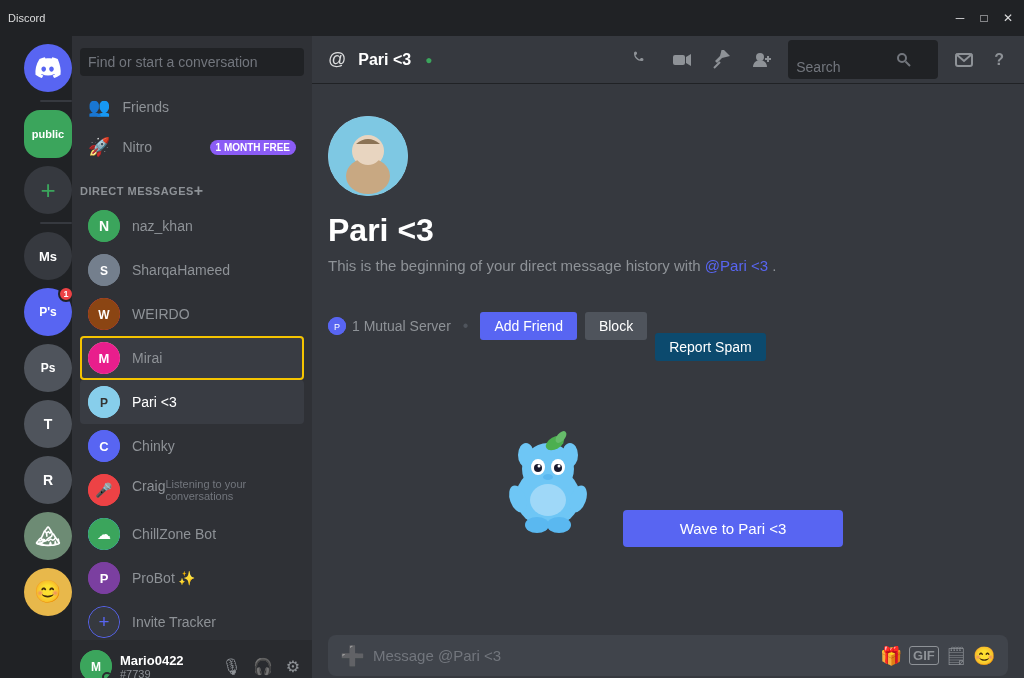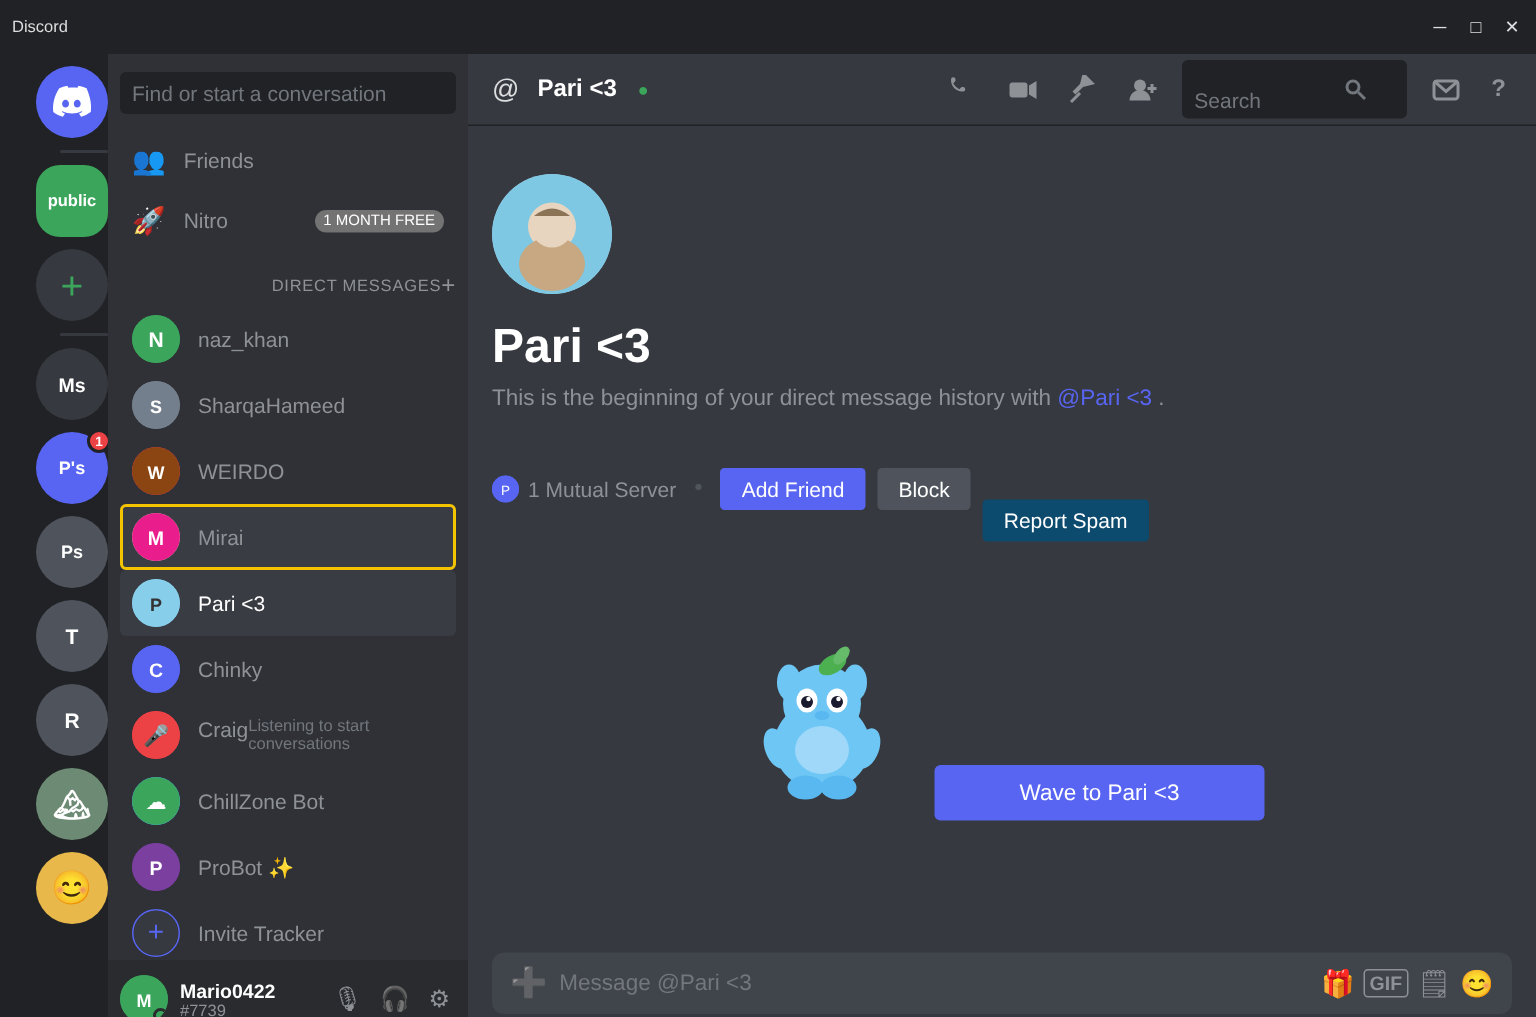--- a/index.html
+++ b/index.html
@@ -101,25 +101,25 @@
       border-radius: 4px;
       cursor: pointer;
       color: #8e9297;
       font-size: 14px;
     }
     .dm-nav-icon { font-size: 18px; }
 
     .dm-section-header {
       display: flex;
       align-items: center;
-      justify-content: flex-end;
+      justify-content: flex-start;
       padding: 16px 8px 4px 8px;
       color: #8e9297;
       font-size: 11px;
-      font-weight: 400;
+      font-weight: 700;
       text-transform: uppercase;
       letter-spacing: 0.5px;
     }
     .dm-section-add { cursor: pointer; font-size: 16px; }
 
     .dm-list { flex: 1; overflow-y: auto; padding: 0 8px; }
     .dm-item {
       display: flex;
       align-items: center;
       gap: 12px;
@@ -142,26 +142,26 @@
       font-size: 14px;
       color: white;
       flex-shrink: 0;
       overflow: hidden;
     }
     .dm-name { font-size: 14px; font-weight: 500; }
     .dm-subtitle { font-size: 11px; color: #8e9297; }
 
     
     .nitro-badge {
-      background: #737373;
+      background: #8b5cf6;
       color: white;
       font-size: 10px;
       padding: 2px 6px;
       border-radius: 10px;
-      font-weight: 400;
+      font-weight: 700;
     }
 
     
     .user-area {
       height: 52px;
       background: #292b2f;
       display: flex;
       align-items: center;
       padding: 0 8px;
       gap: 8px;
@@ -487,21 +487,21 @@
 
       <div class="dm-item">
         <div class="dm-avatar" style="background:#ed4245;">
           <svg width="32" height="32" viewBox="0 0 32 32">
               <circle cx="16" cy="16" r="16" fill="#ed4245"></circle>
               <text x="16" y="21" text-anchor="middle" fill="white" font-size="14">🎤</text>
             </svg>
         </div>
         <div style="display:flex;flex-direction:row;">
           <span class="dm-name">Craig</span>
-          <span class="dm-subtitle" style="font-size:11px;color:#72767d;">Listening to start conversations</span>
+          <span class="dm-subtitle" style="font-size:11px;color:#72767d;">Listening to your conversations</span>
         </div>
       </div>
 
       <div class="dm-item">
         <div class="dm-avatar" style="background:#4fc3f7;">
           <svg width="32" height="32" viewBox="0 0 32 32">
               <circle cx="16" cy="16" r="16" fill="#3ba55c"></circle>
               <text x="16" y="21" text-anchor="middle" fill="white" font-size="14">☁</text>
             </svg>
         </div>

